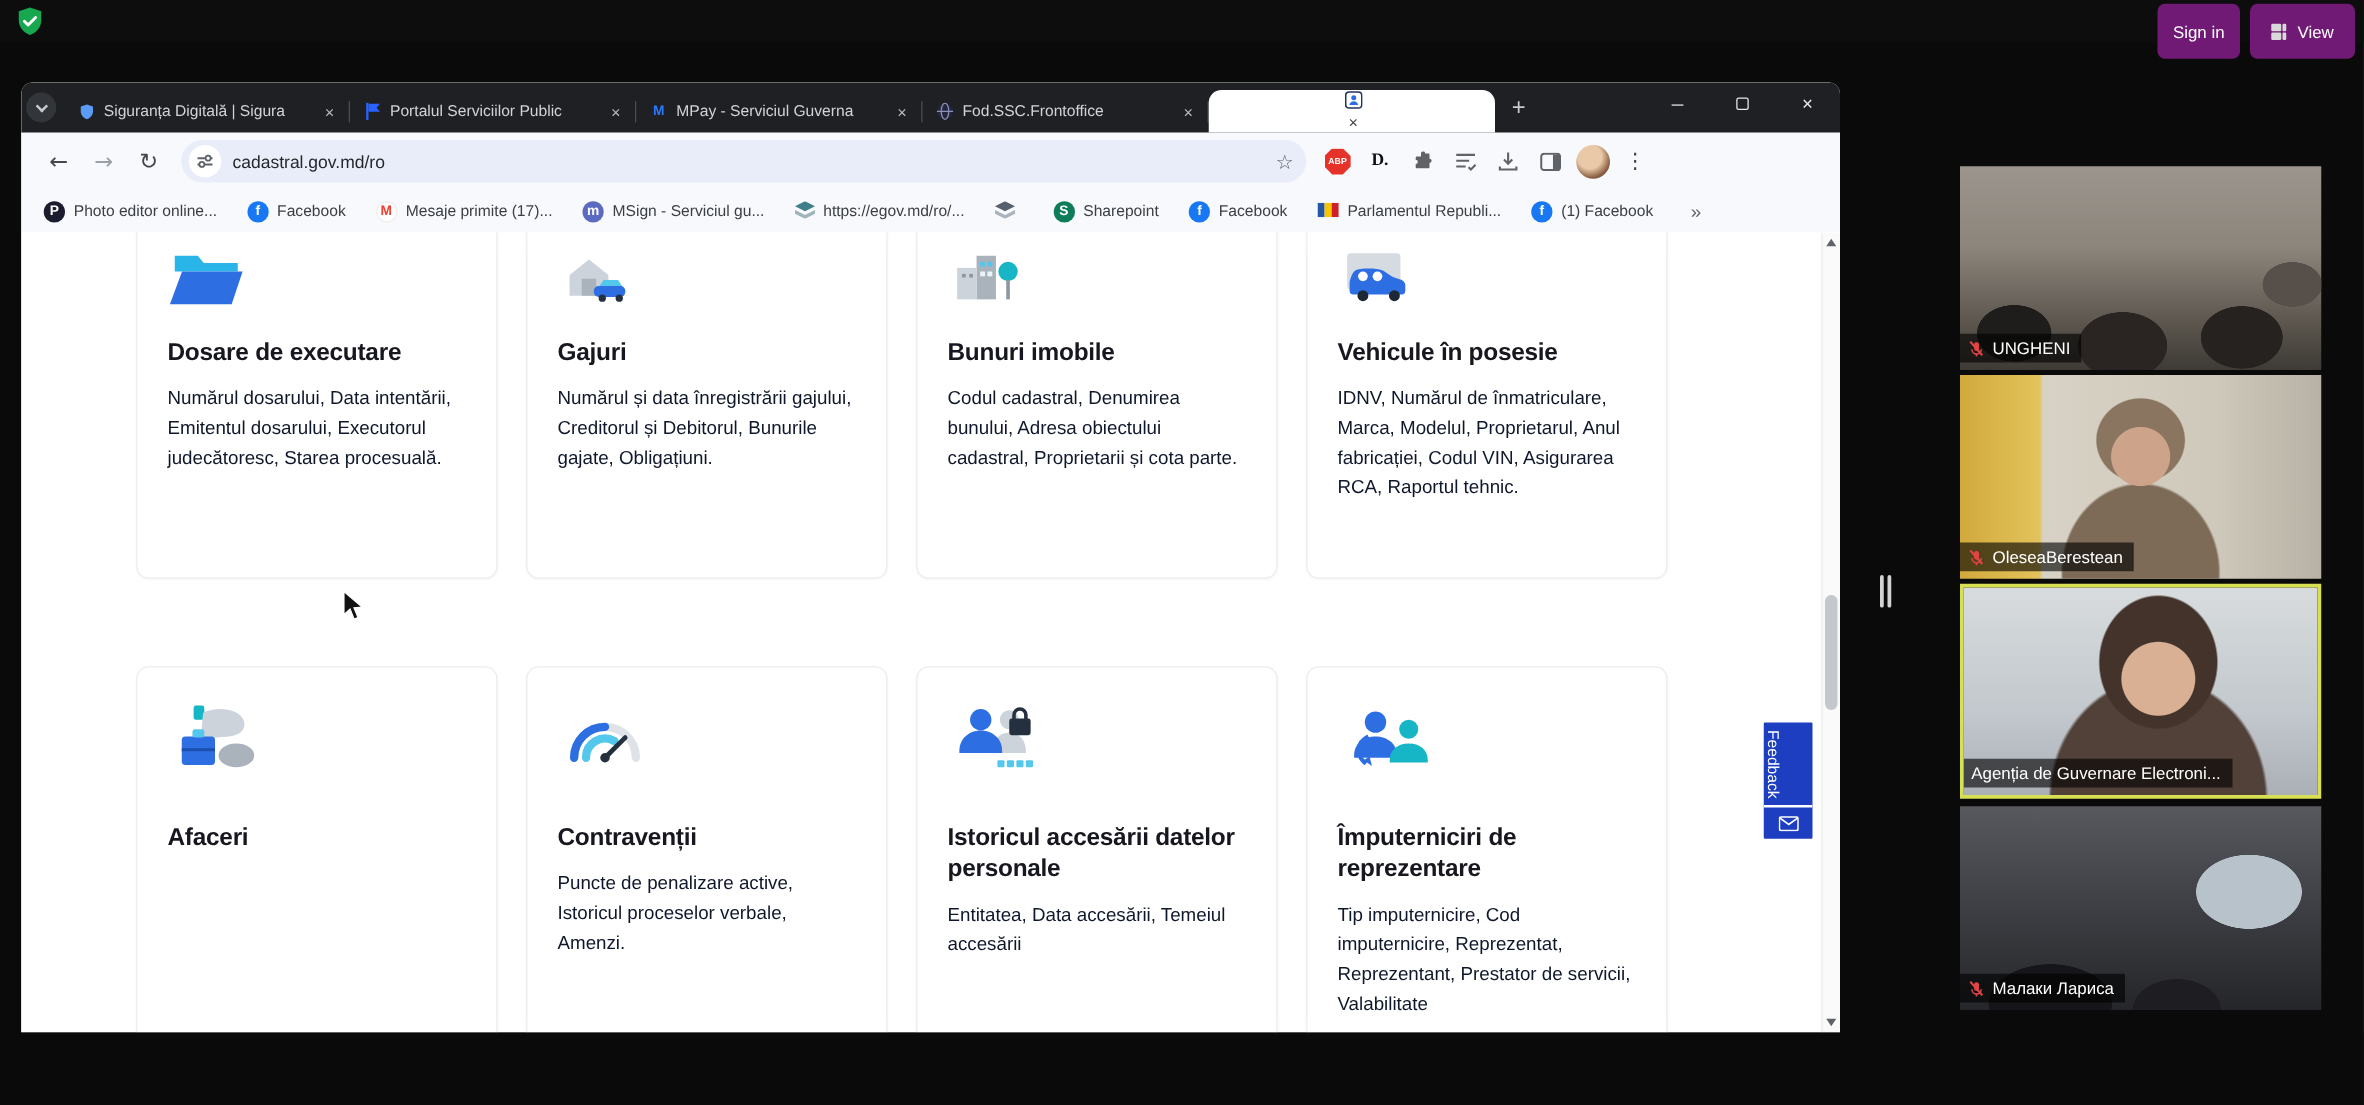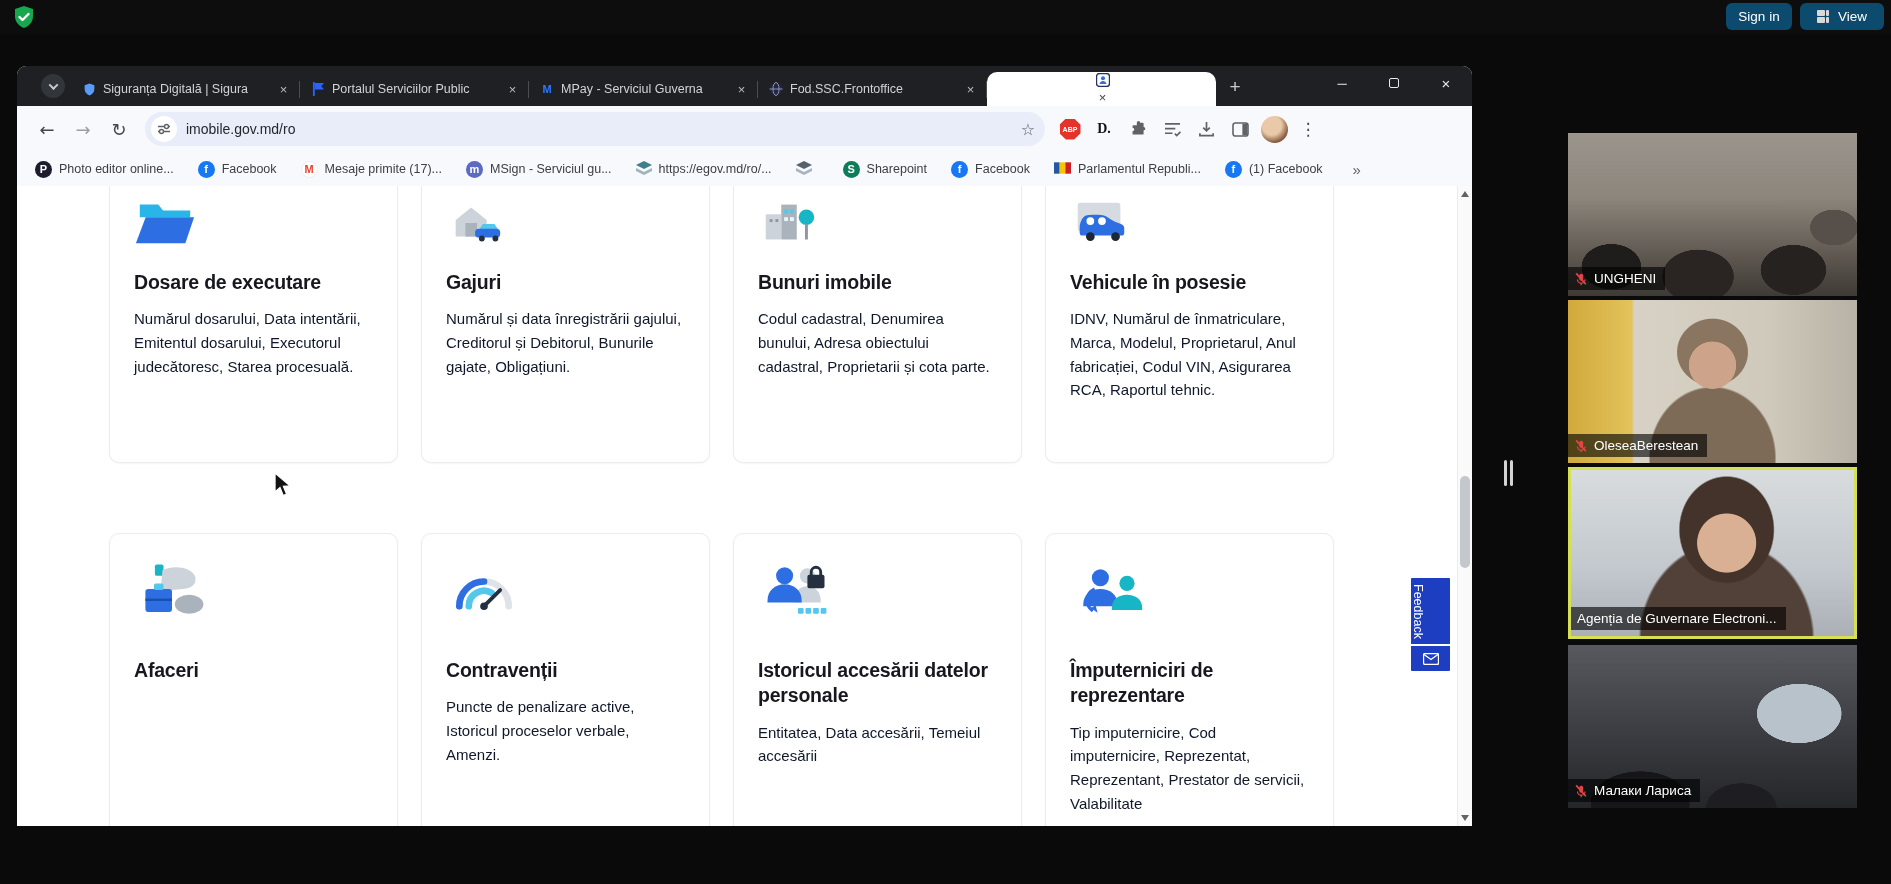--- a/index.html
+++ b/index.html
@@ -1,31 +1,31 @@
 <!DOCTYPE html>
 <html><head>
 <meta charset="utf-8">
 <style>
   * { margin:0; padding:0; box-sizing:border-box; }
   html,body { width:1891px; height:884px; background:#0a0a0a; font-family:"Liberation Sans", sans-serif; position:relative; overflow:hidden; }
 
   
   .topbar { position:absolute; left:0; top:0; width:1891px; height:34px; background:#0d0d0d; }
   .shield { position:absolute; left:12px; top:5px; }
-  .top-btn { position:absolute; top:3px; height:27px; background:#0c4a6e; color:#fff; border-radius:6px;
+  .top-btn { position:absolute; top:3px; height:44px; background:#701a75; color:#fff; border-radius:6px;
              display:flex; align-items:center; justify-content:center; gap:7px; font-size:13.5px; cursor:pointer; }
   .btn-signin { left:1726px; width:66px; }
   .btn-view { left:1800px; width:84px; }
   .view-grid { width:14px; height:13px; display:inline-grid; grid-template-columns:8px 3px; gap:1px; }
   .view-grid i { background:#d9d9d9; border-radius:1px; }
 
   
   .browser { position:absolute; left:17px; top:66px; width:1455px; height:760px; border-radius:9px 9px 0 0; overflow:hidden; background:#fff; }
 
-  .tabstrip { position:relative; height:40px; background:#1e2023; display:flex; align-items:flex-end; padding-left:24px; }
+  .tabstrip { position:relative; height:40px; background:#1e2023; display:flex; align-items:flex-end; padding-left:4px; }
   .tabsearch { width:24px; height:24px; border-radius:50%; background:#32353a; color:#c7cacf; display:flex; align-items:center; justify-content:center; margin:0 6px 8px 0; cursor:pointer; }
   .caret-down { width:7px; height:7px; border-right:2px solid #c7cacf; border-bottom:2px solid #c7cacf; transform:rotate(45deg) translate(-1px,-1px); }
   .tab { height:34px; width:229px; display:flex; align-items:center; padding:0 8px 0 10px; color:#d0d3d8; font-size:12.5px; position:relative; cursor:pointer; }
   .tab .t-title { flex:1; white-space:nowrap; overflow:hidden; margin:0 6px; }
   .tab .t-close { width:17px; height:17px; border-radius:50%; display:flex; align-items:center; justify-content:center; font-size:13px; color:#b9bcc1; cursor:pointer; }
   .tab:not(.active)::after { content:""; position:absolute; right:0; top:9px; height:17px; width:1px; background:#4a4d51; }
   .tab.active { background:#fff; color:#1e1f21; border-radius:10px 10px 0 0; height:34px;flex-direction:column; }
   .tab.active .t-close { color:#444; }
   .favicon { width:16px; height:16px; flex:0 0 16px; display:flex; align-items:center; justify-content:center; font-weight:bold; border-radius:3px; font-size:11px; }
   .newtab { width:26px; height:26px; color:#c7cacf; font-size:19px; display:flex; align-items:center; justify-content:center; margin:0 0 6px 6px; cursor:pointer; }
@@ -208,21 +208,21 @@
     <span class="nav-ic">↻</span>
     <div class="omnibox">
       <span class="siteinfo">
         <svg width="14" height="14" viewBox="0 0 14 14">
             <line x1="1" y1="4.5" x2="13" y2="4.5" stroke="#5f6368" stroke-width="1.6"></line>
             <line x1="1" y1="9.5" x2="13" y2="9.5" stroke="#5f6368" stroke-width="1.6"></line>
             <circle cx="9.5" cy="4.5" r="2" fill="#fff" stroke="#5f6368" stroke-width="1.4"></circle>
             <circle cx="4.5" cy="9.5" r="2" fill="#fff" stroke="#5f6368" stroke-width="1.4"></circle>
           </svg>
       </span>
-      <span class="url">imobile.gov.md/ro</span>
+      <span class="url">cadastral.gov.md/ro</span>
       <span class="star">☆</span>
     </div>
     <span class="ext">
         <span class="abp">ABP</span>
       </span>
     <span class="ext dext">D.</span>
     <span class="ext">
       <svg width="17" height="17" viewBox="0 0 20 20">
           <path d="M8 2a2 2 0 0 1 4 0h3a1 1 0 0 1 1 1v4a2 2 0 0 1 0 4v4a1 1 0 0 1-1 1H4a1 1 0 0 1-1-1v-3a2 2 0 0 0 0-4V6a1 1 0 0 1 1-1h4z" fill="#5f6368"></path>
         </svg>

